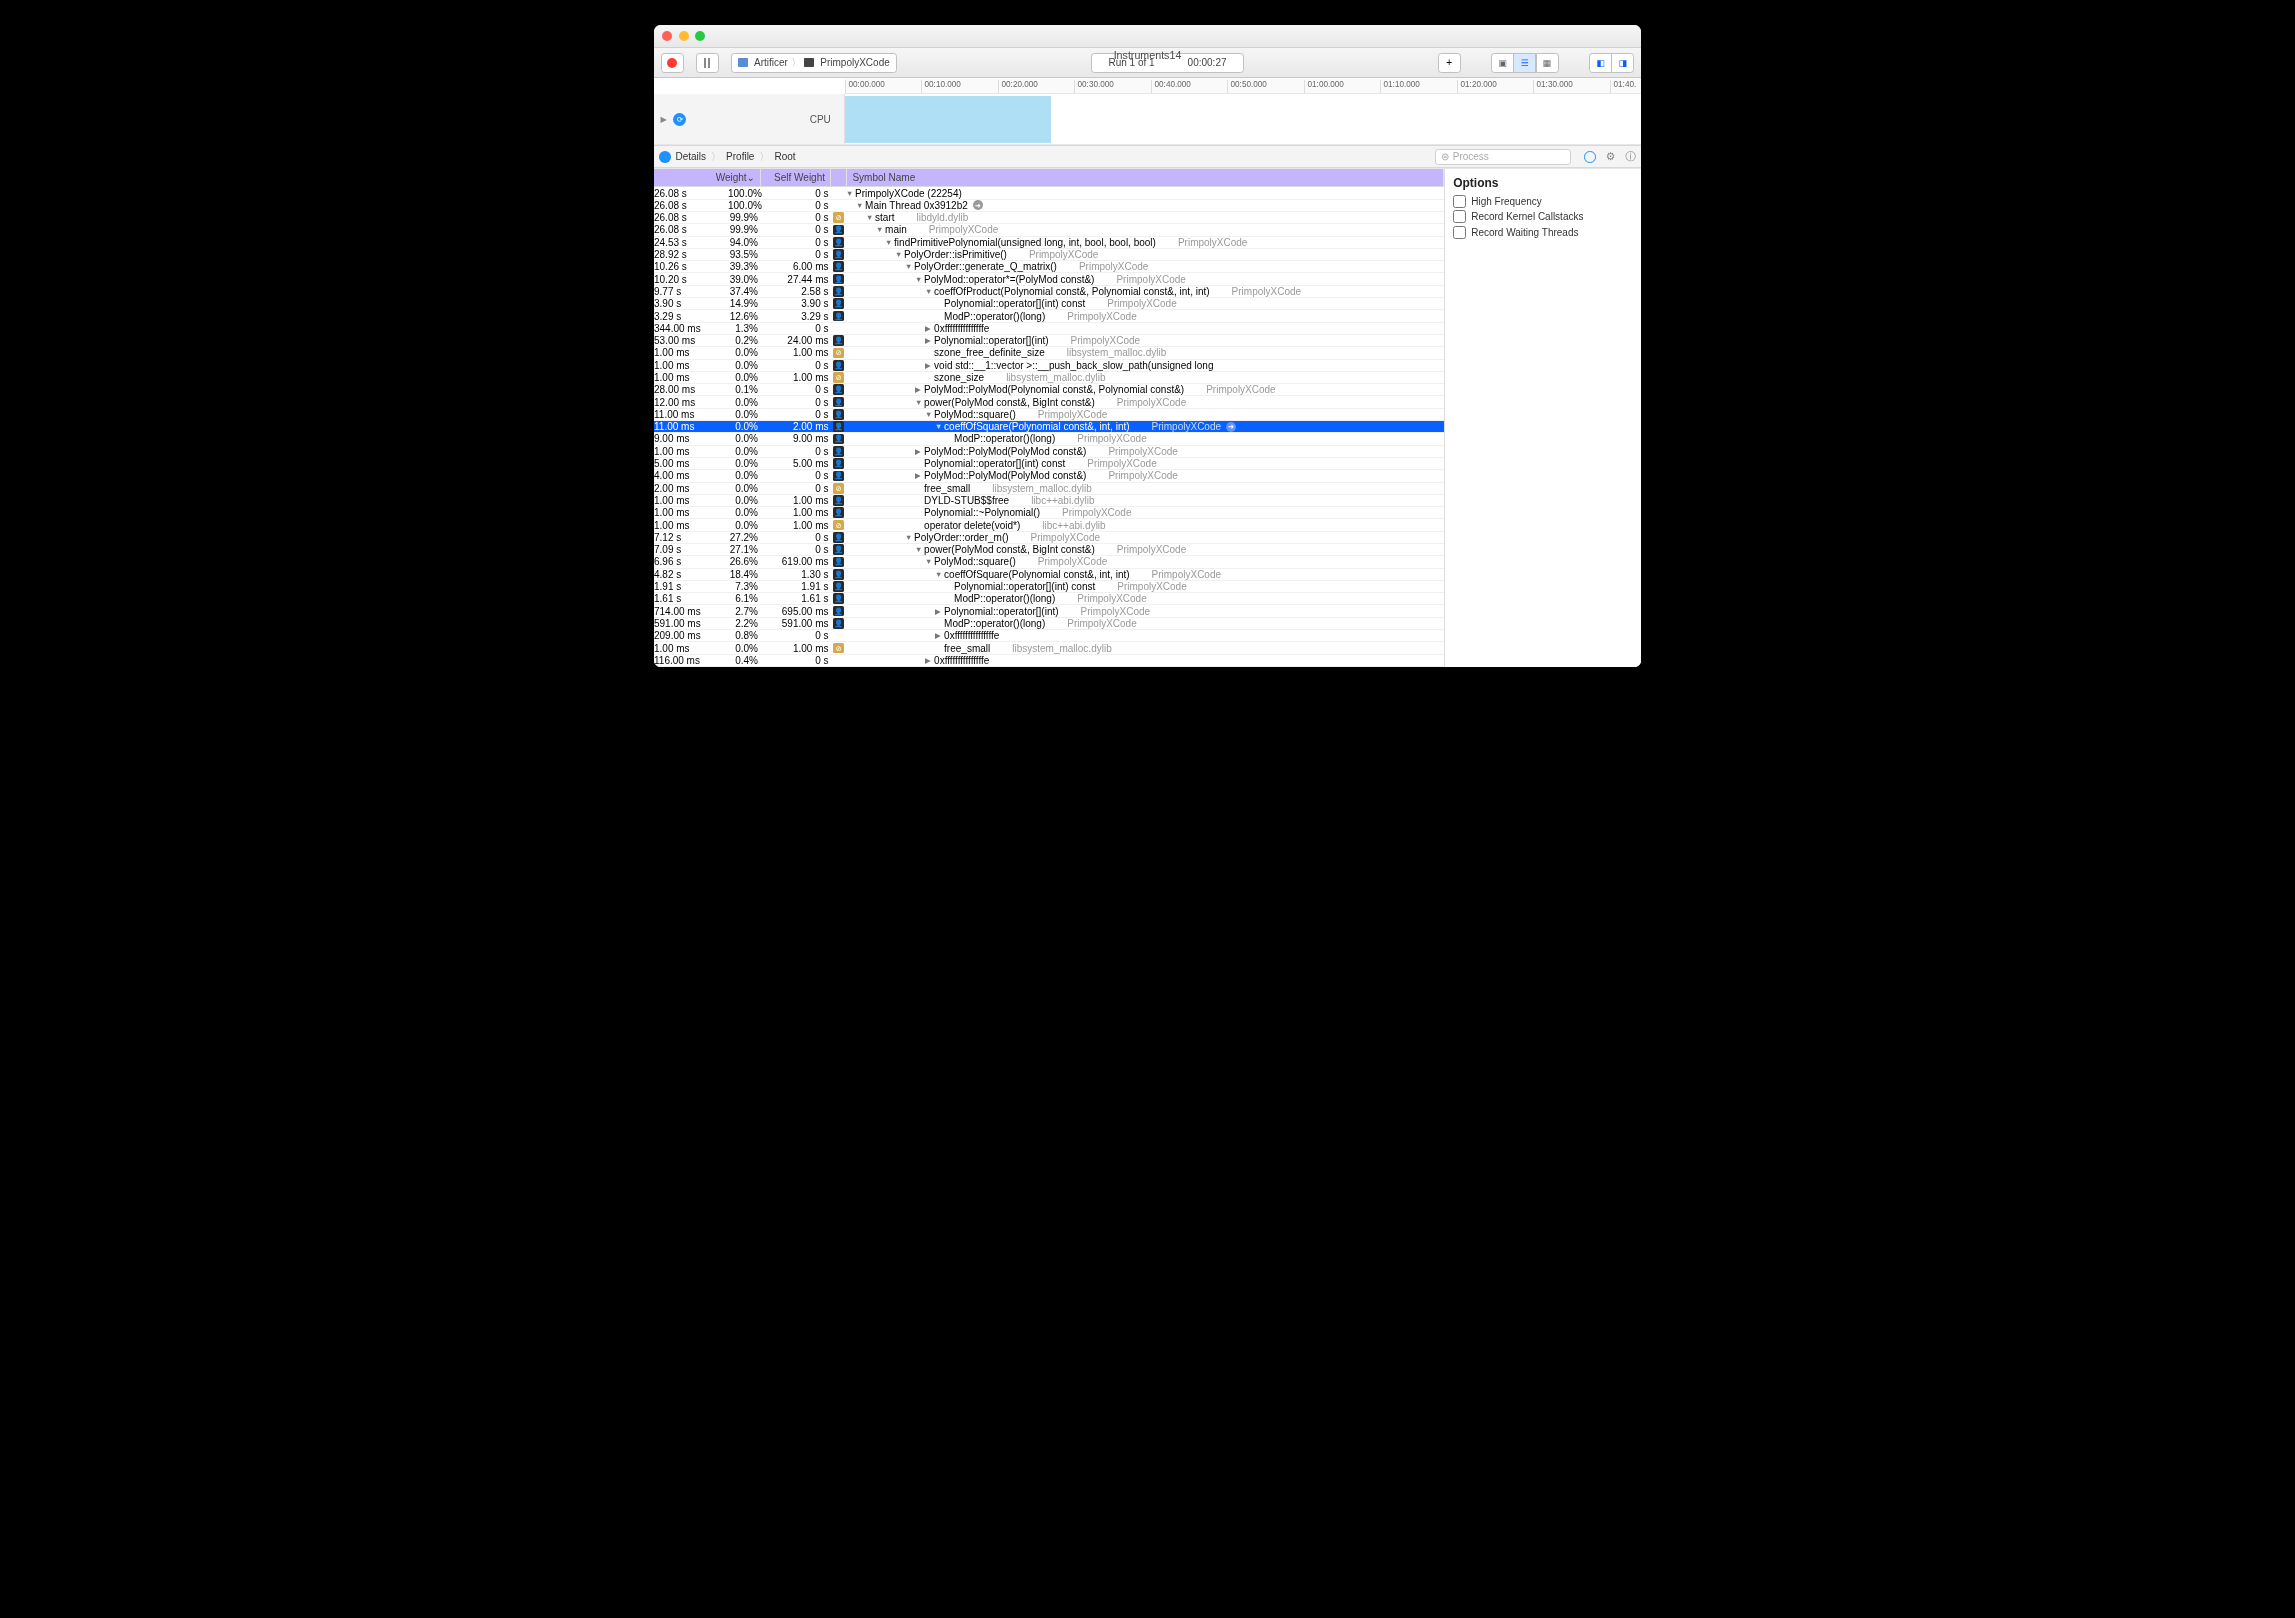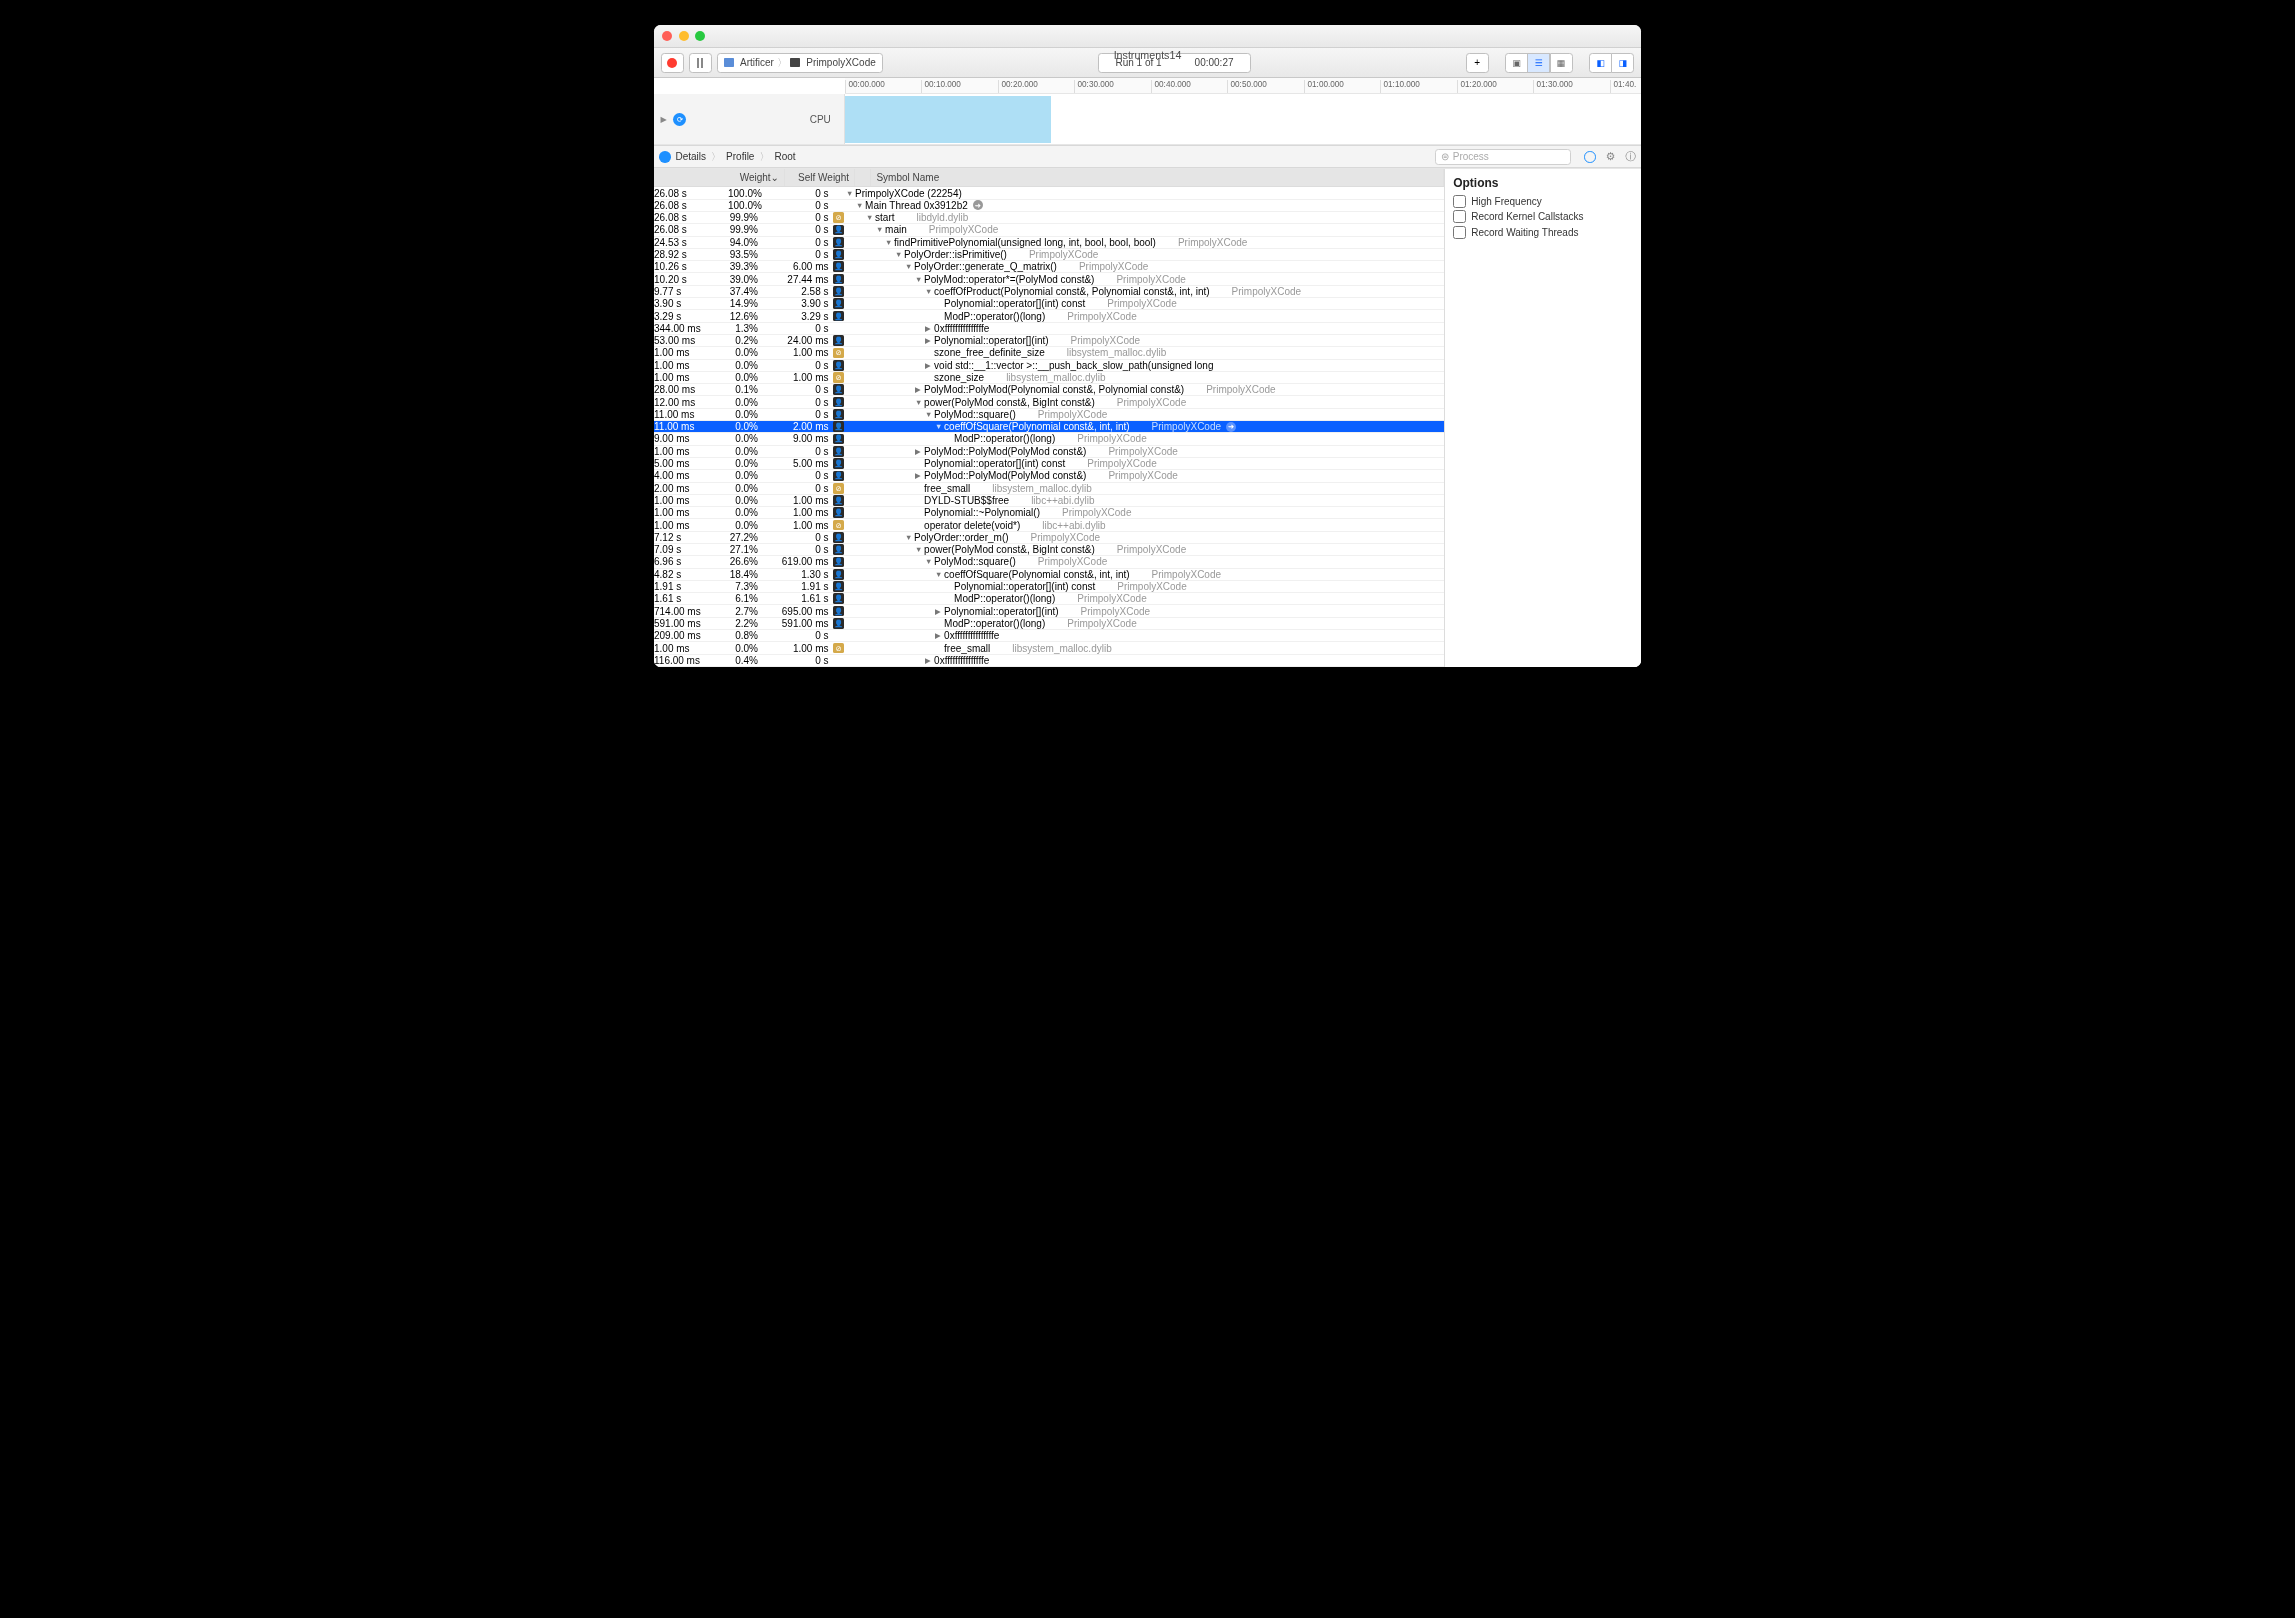--- a/index.html
+++ b/index.html
@@ -3,21 +3,21 @@
 <meta charset="utf-8">
 <style>
 * { margin:0; padding:0; box-sizing:border-box; font-family:-apple-system,"Helvetica Neue",Arial,sans-serif; font-size:10px; }
 body { background:#000; display:flex; justify-content:center; align-items:flex-start; padding:25px; }
 .window { width:987px; background:#ececec; border-radius:6.6px; overflow:hidden; box-shadow:0 8.2px 33px rgba(0,0,0,.6); }
 .titlebar { height:23px; background:linear-gradient(#f6f6f6,#e8e8e8); display:flex; align-items:center; padding:0 8.2px; position:relative; border-bottom:0.8px solid #d0d0d0; }
 .traffic { display:flex; gap:6.6px; }
 .dot { width:10px; height:10px; border-radius:50%; }
 .dot.r{background:#ff5f57}.dot.y{background:#ffbd2e}.dot.g{background:#28c940}
 .title { position:absolute; left:0; right:0; text-align:center; color:#4a4a4a; font-size:10.7px;margin-top:38px; }
-.toolbar { height:30px; background:linear-gradient(#f6f6f6,#e8e8e8); display:flex; align-items:center; padding:0 6.6px; gap:5px; border-bottom:0.8px solid #c8c8c8; }
+.toolbar { height:30px; background:linear-gradient(#f6f6f6,#e8e8e8); display:flex; align-items:center; padding:0 6.6px; gap:12px; border-bottom:0.8px solid #c8c8c8; }
 .tbtn { height:20px; min-width:23px; background:#fff; border:0.8px solid #c0c0c0; border-radius:3.3px; display:flex; align-items:center; justify-content:center; padding:0 5px; cursor:pointer; }
 .rec { width:10px; height:10px; background:#ff3b30; border-radius:50%; }
 .pause { display:flex; gap:1.6px; } .pause span{width:2.5px;height:10px;background:#888}
 .path { height:20px; background:#fff; border:0.8px solid #c0c0c0; border-radius:3.3px; display:flex; align-items:center; padding:0 6.6px; gap:3.3px; color:#444; }
 .sep{color:#aaa}
 .runbox { height:20px; background:#fff; border:0.8px solid #c0c0c0; border-radius:3.3px; display:flex; align-items:center; padding:0 16.4px; gap:33px; color:#444; margin:0 auto; }
 .tgrp { display:flex; gap:0; }
 .tgrp .tbtn { border-radius:0; margin-left:-0.8px; } .tgrp .tbtn:first-child{border-radius:3.3px 0 0 3.3px;margin-left:0} .tgrp .tbtn:last-child{border-radius:0 3.3px 3.3px 0}
 .filterbar { height:23px; background:#f4f4f4; border-bottom:0.8px solid #d8d8d8; display:flex; align-items:center; padding:0 20px; gap:25px; color:#666; }
 .timeline { background:#fff; }
@@ -31,21 +31,21 @@
 .cpublock { position:absolute; top:1.6px; bottom:1.6px; left:0; width:206px; background:#aedff5; }
 .detailbar { height:23px; background:#f4f4f4; border-top:0.8px solid #d8d8d8; border-bottom:0.8px solid #d8d8d8; display:flex; align-items:center; padding:0 5px; gap:5px; color:#333; }
 .detailbar .bluecircle{width:11.5px;height:11.5px;border-radius:50%;background:#1e90ff}
 .crumb{color:#333}
 .spacer{flex:1}
 .search { width:136px; height:16.4px; background:#fff; border:0.8px solid #d0d0d0; border-radius:3.3px; padding:0 5px; color:#aaa; display:flex; align-items:center; gap:3.3px; }
 .cfgicon{color:#888;font-size:10.7px;margin-left:5px}
 .clockicon{width:11.5px;height:11.5px;border:1.2px solid #1e90ff;border-radius:50%;margin-left:8.2px}
 .content { display:flex; background:#fff; border-top:0.8px solid #e6e6e6; }
 .tree { flex:1; overflow:auto; }
-.colhdr { display:flex; height:18px; background:#e5e5e5; border-bottom:0.8px solid #dcdcdc; align-items:center; font-size:9px; color:#444;padding-left:24px; }
+.colhdr { display:flex; height:18px; background:#c4b5fd; border-bottom:0.8px solid #dcdcdc; align-items:center; font-size:9px; color:#444; }
 .colhdr >div { border-right:0.8px solid #e0e0e0; padding:0 5px; height:100%; display:flex; align-items:center; }
 .cw{width:107px;justify-content:flex-end} .cs{width:70px;justify-content:flex-end} .ci{width:16.4px} .cn{flex:1}
 .row { display:flex; height:12.3px; align-items:center; border-bottom:0.8px solid #f0f0f0; }
 .row.sel { background:#0a60ff; color:#fff; }
 .row.sel .lib, .row.sel .tri{color:#c8ddff}
 .row .wt{width:74px;text-align:left;padding-right:2.5px}
 .row .pct{width:35px;text-align:right;padding-right:5px}
 .row .sw{width:68px;text-align:right;padding-right:2.5px}
 .row .ic{width:15px;display:flex;justify-content:center}
 .row .nm{flex:1;display:flex;align-items:center;white-space:nowrap;overflow:hidden}

